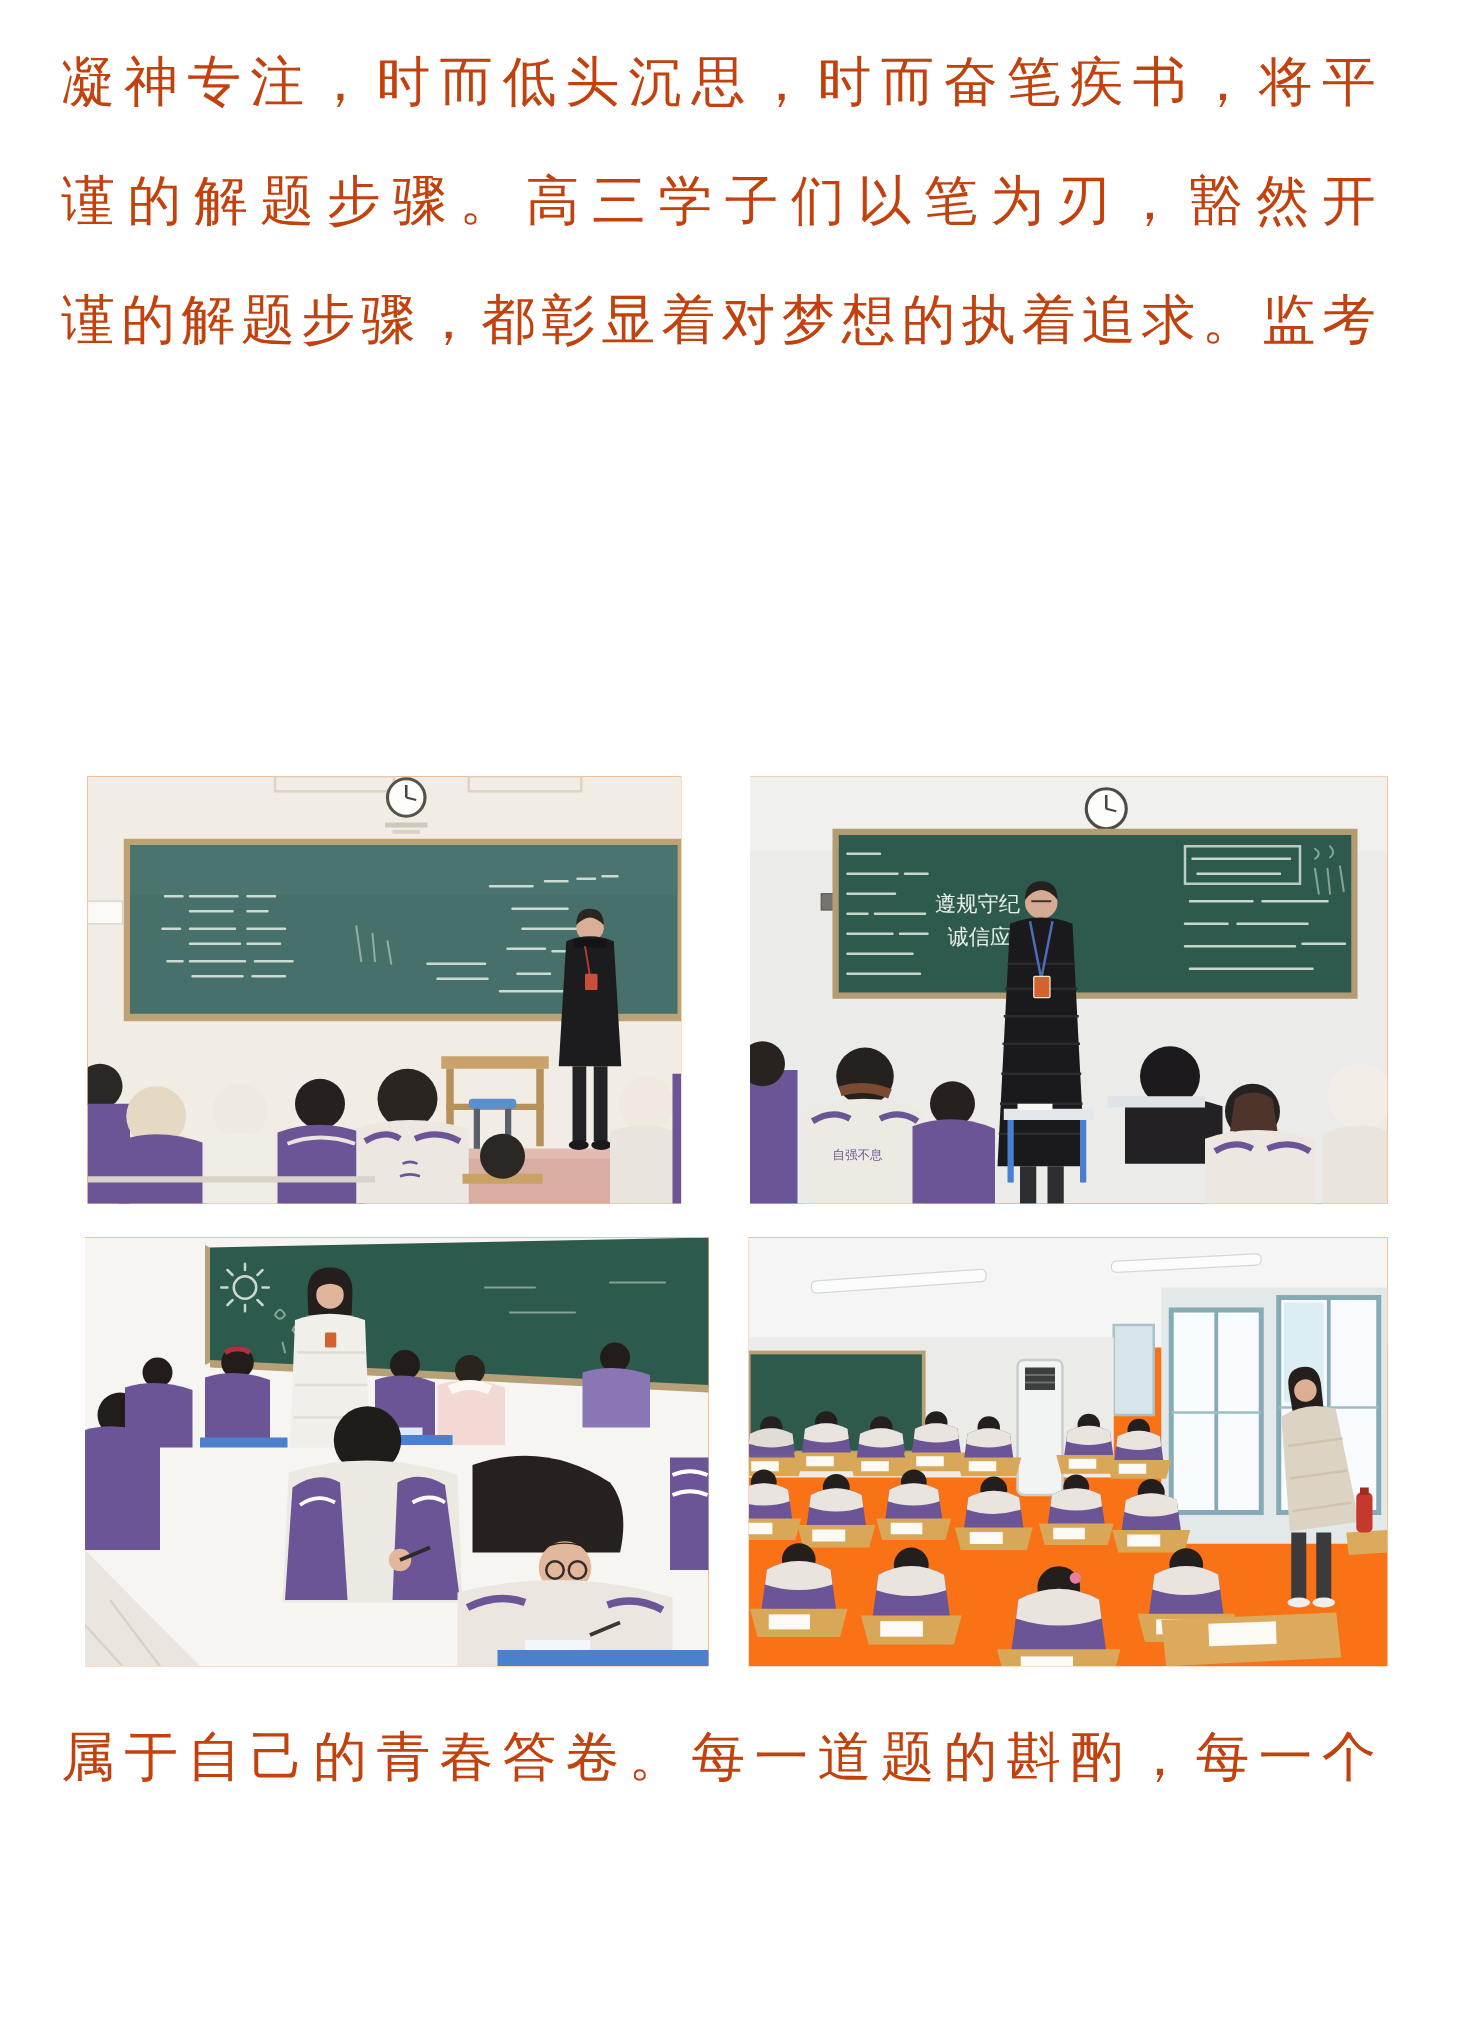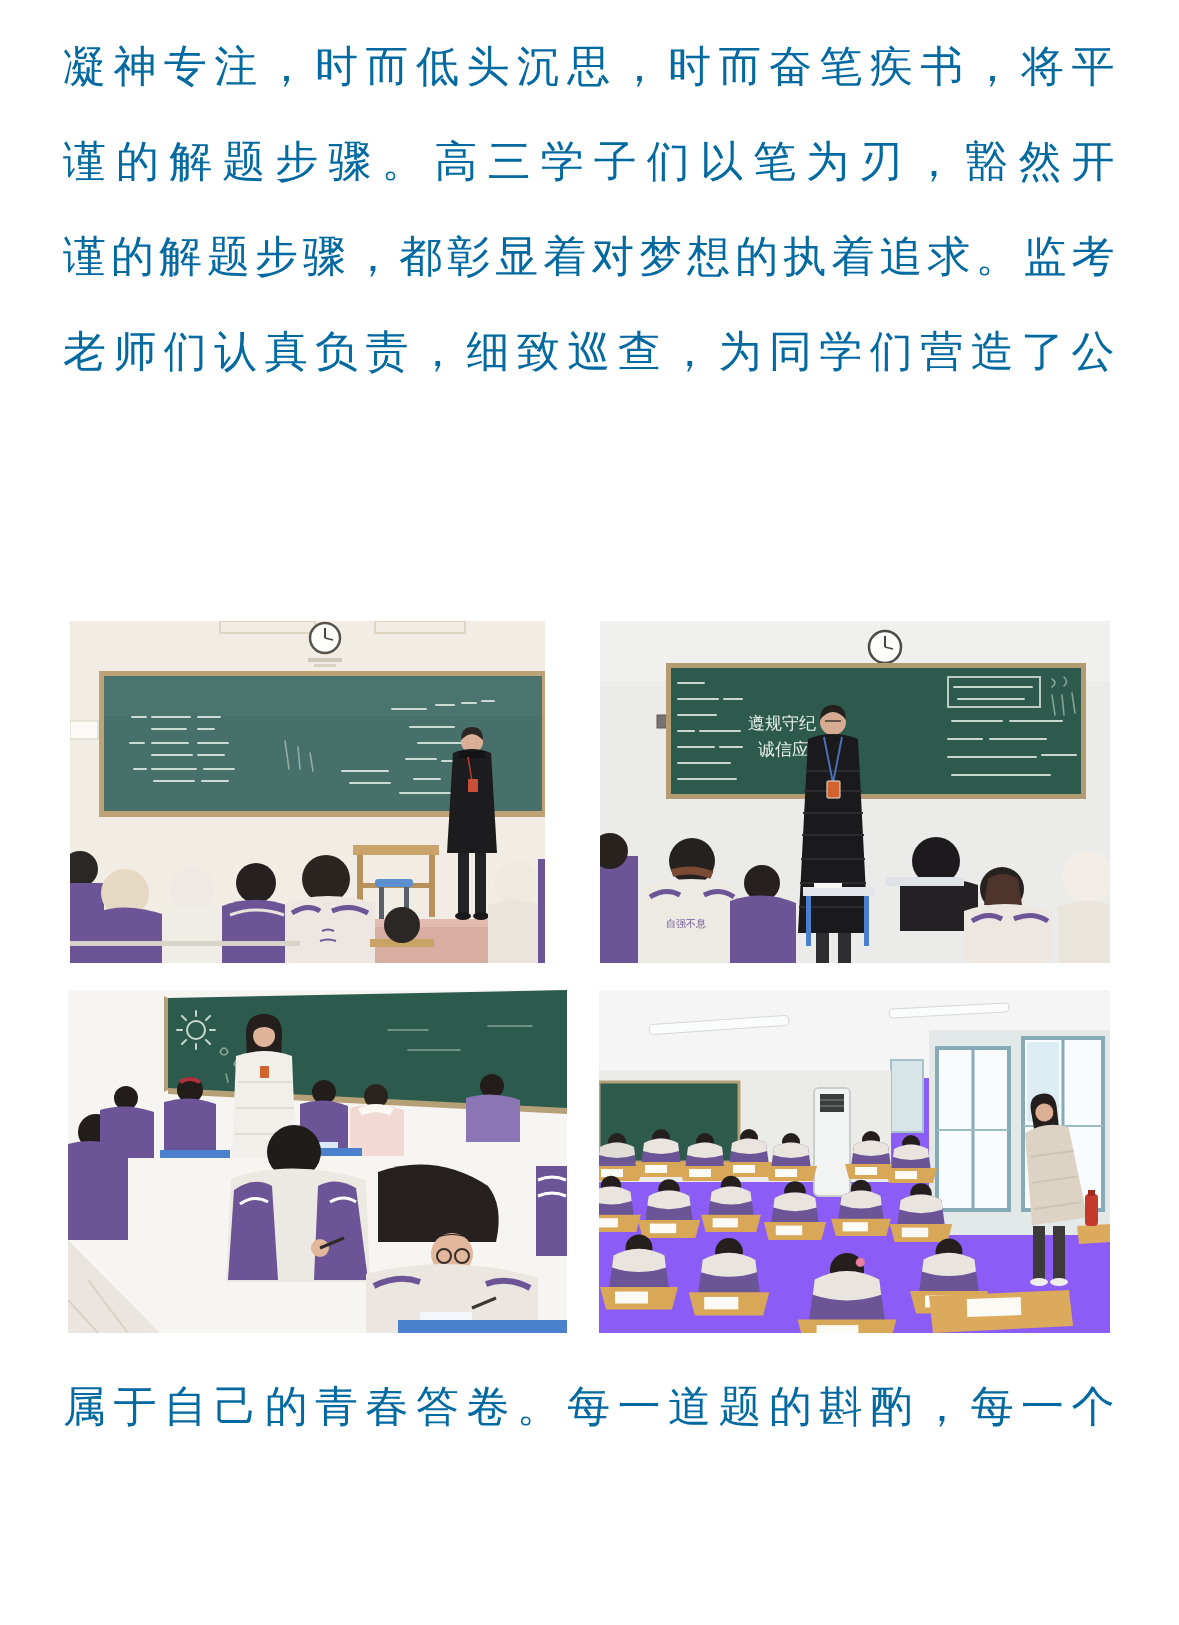--- a/index.html
+++ b/index.html
@@ -1,42 +1,41 @@
 <!DOCTYPE html>
 <html><head>
 <meta charset="utf-8">
 <style>
   html,body{margin:0;padding:0;background:#ffffff;}
   body{width:1179px;height:1625px;overflow:hidden;position:relative;
        font-family:"Liberation Sans","DejaVu Sans",sans-serif;}
-  .para{position:absolute;left:63px;width:1052px;color:#0369a1;}
+  .para{position:absolute;left:49px;width:1052px;color:#c2410c;}
   #para1{top:19px;}
   #para2{top:1359px;}
   .line{font-size:43px;line-height:95px;height:95px;
         text-align:justify;text-align-last:justify;
         font-weight:500;letter-spacing:.5px;}
   .line.no-just{text-align-last:left;}
   .line.indent{text-indent:88px;}
-  figure.photo{margin:0;position:absolute;overflow:hidden;background:#8b5cf6;}
+  figure.photo{margin:0;position:absolute;overflow:hidden;background:#f97316;}
   figure.photo svg{display:block;width:100%;height:100%;}
   #photo1{left:70px;top:621px;width:475px;height:342px;}
   #photo2{left:600px;top:621px;width:510px;height:342px;}
   #photo3{left:68px;top:990px;width:499px;height:343px;}
   #photo4{left:599px;top:990px;width:511px;height:343px;}
   .chalk{stroke:#e3ece5;stroke-width:2;fill:none;opacity:.85;stroke-linecap:round;}
   .chalk-faint{stroke:#cfe0d6;stroke-width:1.6;fill:none;opacity:.55;stroke-linecap:round;}
 </style>
 </head>
 <body>
 
 <div class="para" id="para1">
   <div class="line">凝神专注，时而低头沉思，时而奋笔疾书，将平</div>
   <div class="line">谨的解题步骤。高三学子们以笔为刃，豁然开</div>
   <div class="line">谨的解题步骤，都彰显着对梦想的执着追求。监考</div>
-  <div class="line">老师们认真负责，细致巡查，为同学们营造了公</div>
 </div>
 
 <figure class="photo" id="photo1" role="img" aria-label="监考老师站在黑板前的考场">
 <svg viewBox="0 0 475 342" preserveAspectRatio="none">
   <g>
     <rect x="0" y="0" width="475" height="342" fill="#f2ede4"></rect>
     <rect x="150" y="0" width="95" height="12" fill="none" stroke="#ddd4c2" stroke-width="2"></rect>
     <rect x="305" y="0" width="90" height="12" fill="none" stroke="#ddd4c2" stroke-width="2"></rect>
     <rect x="0" y="100" width="28" height="18" fill="#fbfaf6" stroke="#d8d2c6"></rect>
   </g>

